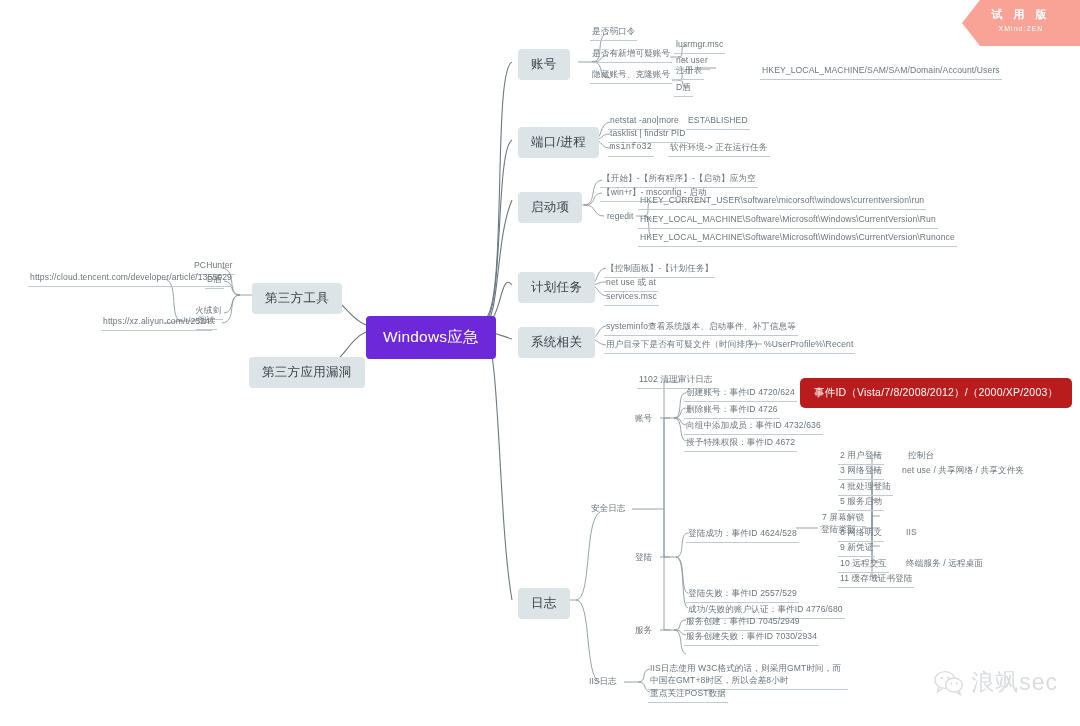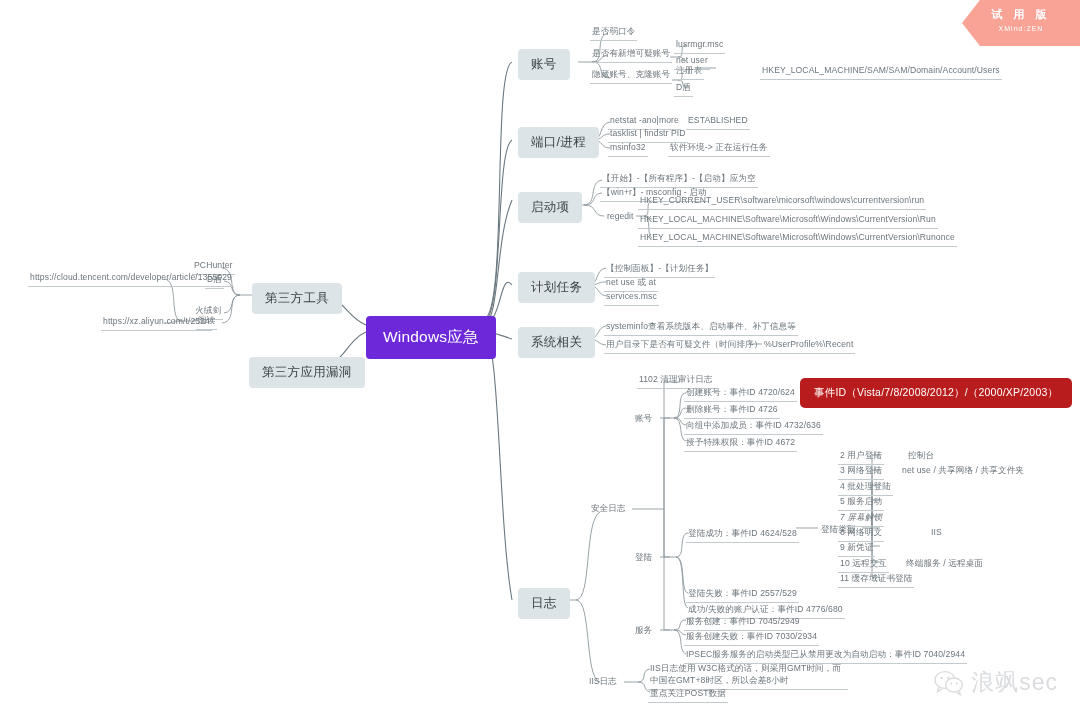--- a/index.html
+++ b/index.html
@@ -212,21 +212,21 @@
   <div class="node leaf" style="left:674px; top:54px;">net user</div>
   <div class="node leaf" style="left:590px; top:68px;">隐藏账号、克隆账号</div>
   <div class="node leaf" style="left:674px; top:64px;">注册表</div>
   <div class="node leaf" style="left:674px; top:81px;">D盾</div>
   <div class="node leaf" style="left:760px; top:64px;">HKEY_LOCAL_MACHINE/SAM/SAM/Domain/Account/Users</div>
 
   <div class="node main" style="left:518px; top:127px;">端口/进程</div>
   <div class="node leaf" style="left:608px; top:114px;">netstat -ano|more</div>
   <div class="node leaf" style="left:686px; top:114px;">ESTABLISHED</div>
   <div class="node leaf" style="left:608px; top:127px;">tasklist | findstr PID</div>
-  <div class="node leaf" style="left:608px; top:141px;">msinfo32</div>
+  <div class="node leaf" style="left:608px; top:141px;font-family:Liberation Mono, monospace;">msinfo32</div>
   <div class="node leaf" style="left:668px; top:141px;">软件环境-&gt; 正在运行任务</div>
 
   <div class="node main" style="left:518px; top:192px;">启动项</div>
   <div class="node leaf" style="left:600px; top:172px;">【开始】-【所有程序】-【启动】应为空</div>
   <div class="node leaf" style="left:600px; top:186px;">【win+r】- msconfig - 启动</div>
   <div class="node tag" style="left:604px; top:210px;">regedit</div>
   <div class="node leaf" style="left:638px; top:194px;">HKEY_CURRENT_USER\software\micorsoft\windows\currentversion\run</div>
   <div class="node leaf" style="left:638px; top:213px;">HKEY_LOCAL_MACHINE\Software\Microsoft\Windows\CurrentVersion\Run</div>
   <div class="node leaf" style="left:638px; top:231px;text-align:right;">HKEY_LOCAL_MACHINE\Software\Microsoft\Windows\CurrentVersion\Runonce</div>
 
@@ -256,35 +256,34 @@
   <div class="node tag" style="left:632px; top:551px;">登陆</div>
   <div class="node leaf" style="left:686px; top:527px;">登陆成功：事件ID 4624/528</div>
   <div class="node tag" style="left:818px; top:523px;">登陆类型</div>
 
   <div class="node leaf" style="left:838px; top:449px;">2 用户登陆</div>
   <div class="node leaf nb" style="left:906px; top:449px;">控制台</div>
   <div class="node leaf" style="left:838px; top:464px;">3 网络登陆</div>
   <div class="node leaf nb" style="left:900px; top:464px;">net use / 共享网络 / 共享文件夹</div>
   <div class="node leaf" style="left:838px; top:480px;">4 批处理登陆</div>
   <div class="node leaf" style="left:838px; top:495px;">5 服务启动</div>
-  <div class="node leaf" style="left:838px; top:511px;font-style:italic;">7 屏幕解锁</div>
+  <div class="node leaf" style="left:820px; top:511px;">7 屏幕解锁</div>
   <div class="node leaf" style="left:838px; top:526px;">8 网络明文</div>
-  <div class="node leaf nb" style="left:929px; top:526px;">IIS</div>
+  <div class="node leaf nb" style="left:904px; top:526px;">IIS</div>
   <div class="node leaf" style="left:838px; top:541px;">9 新凭证</div>
   <div class="node leaf" style="left:838px; top:557px;">10 远程交互</div>
   <div class="node leaf nb" style="left:904px; top:557px;">终端服务 / 远程桌面</div>
   <div class="node leaf" style="left:838px; top:572px;">11 缓存域证书登陆</div>
 
   <div class="node leaf" style="left:686px; top:587px;">登陆失败：事件ID 2557/529</div>
   <div class="node leaf" style="left:686px; top:603px;">成功/失败的账户认证：事件ID 4776/680</div>
 
   <div class="node tag" style="left:632px; top:624px;">服务</div>
   <div class="node leaf" style="left:684px; top:615px;">服务创建：事件ID 7045/2949</div>
   <div class="node leaf" style="left:684px; top:630px;">服务创建失败：事件ID 7030/2934</div>
-  <div class="node leaf" style="left:684px; top:648px;">IPSEC服务服务的启动类型已从禁用更改为自动启动：事件ID 7040/2944</div>
 
   <div class="node tag" style="left:586px; top:675px;">IIS日志</div>
   <div class="node leaf two" style="left:648px; top:661px; width:200px;">IIS日志使用 W3C格式的话，则采用GMT时间，而中国在GMT+8时区，所以会差8小时</div>
   <div class="node leaf" style="left:648px; top:687px;">重点关注POST数据</div>
 
   <div class="ribbon">
     <div class="t1">试 用 版</div>
     <div class="t2">XMind:ZEN</div>
   </div>
 

